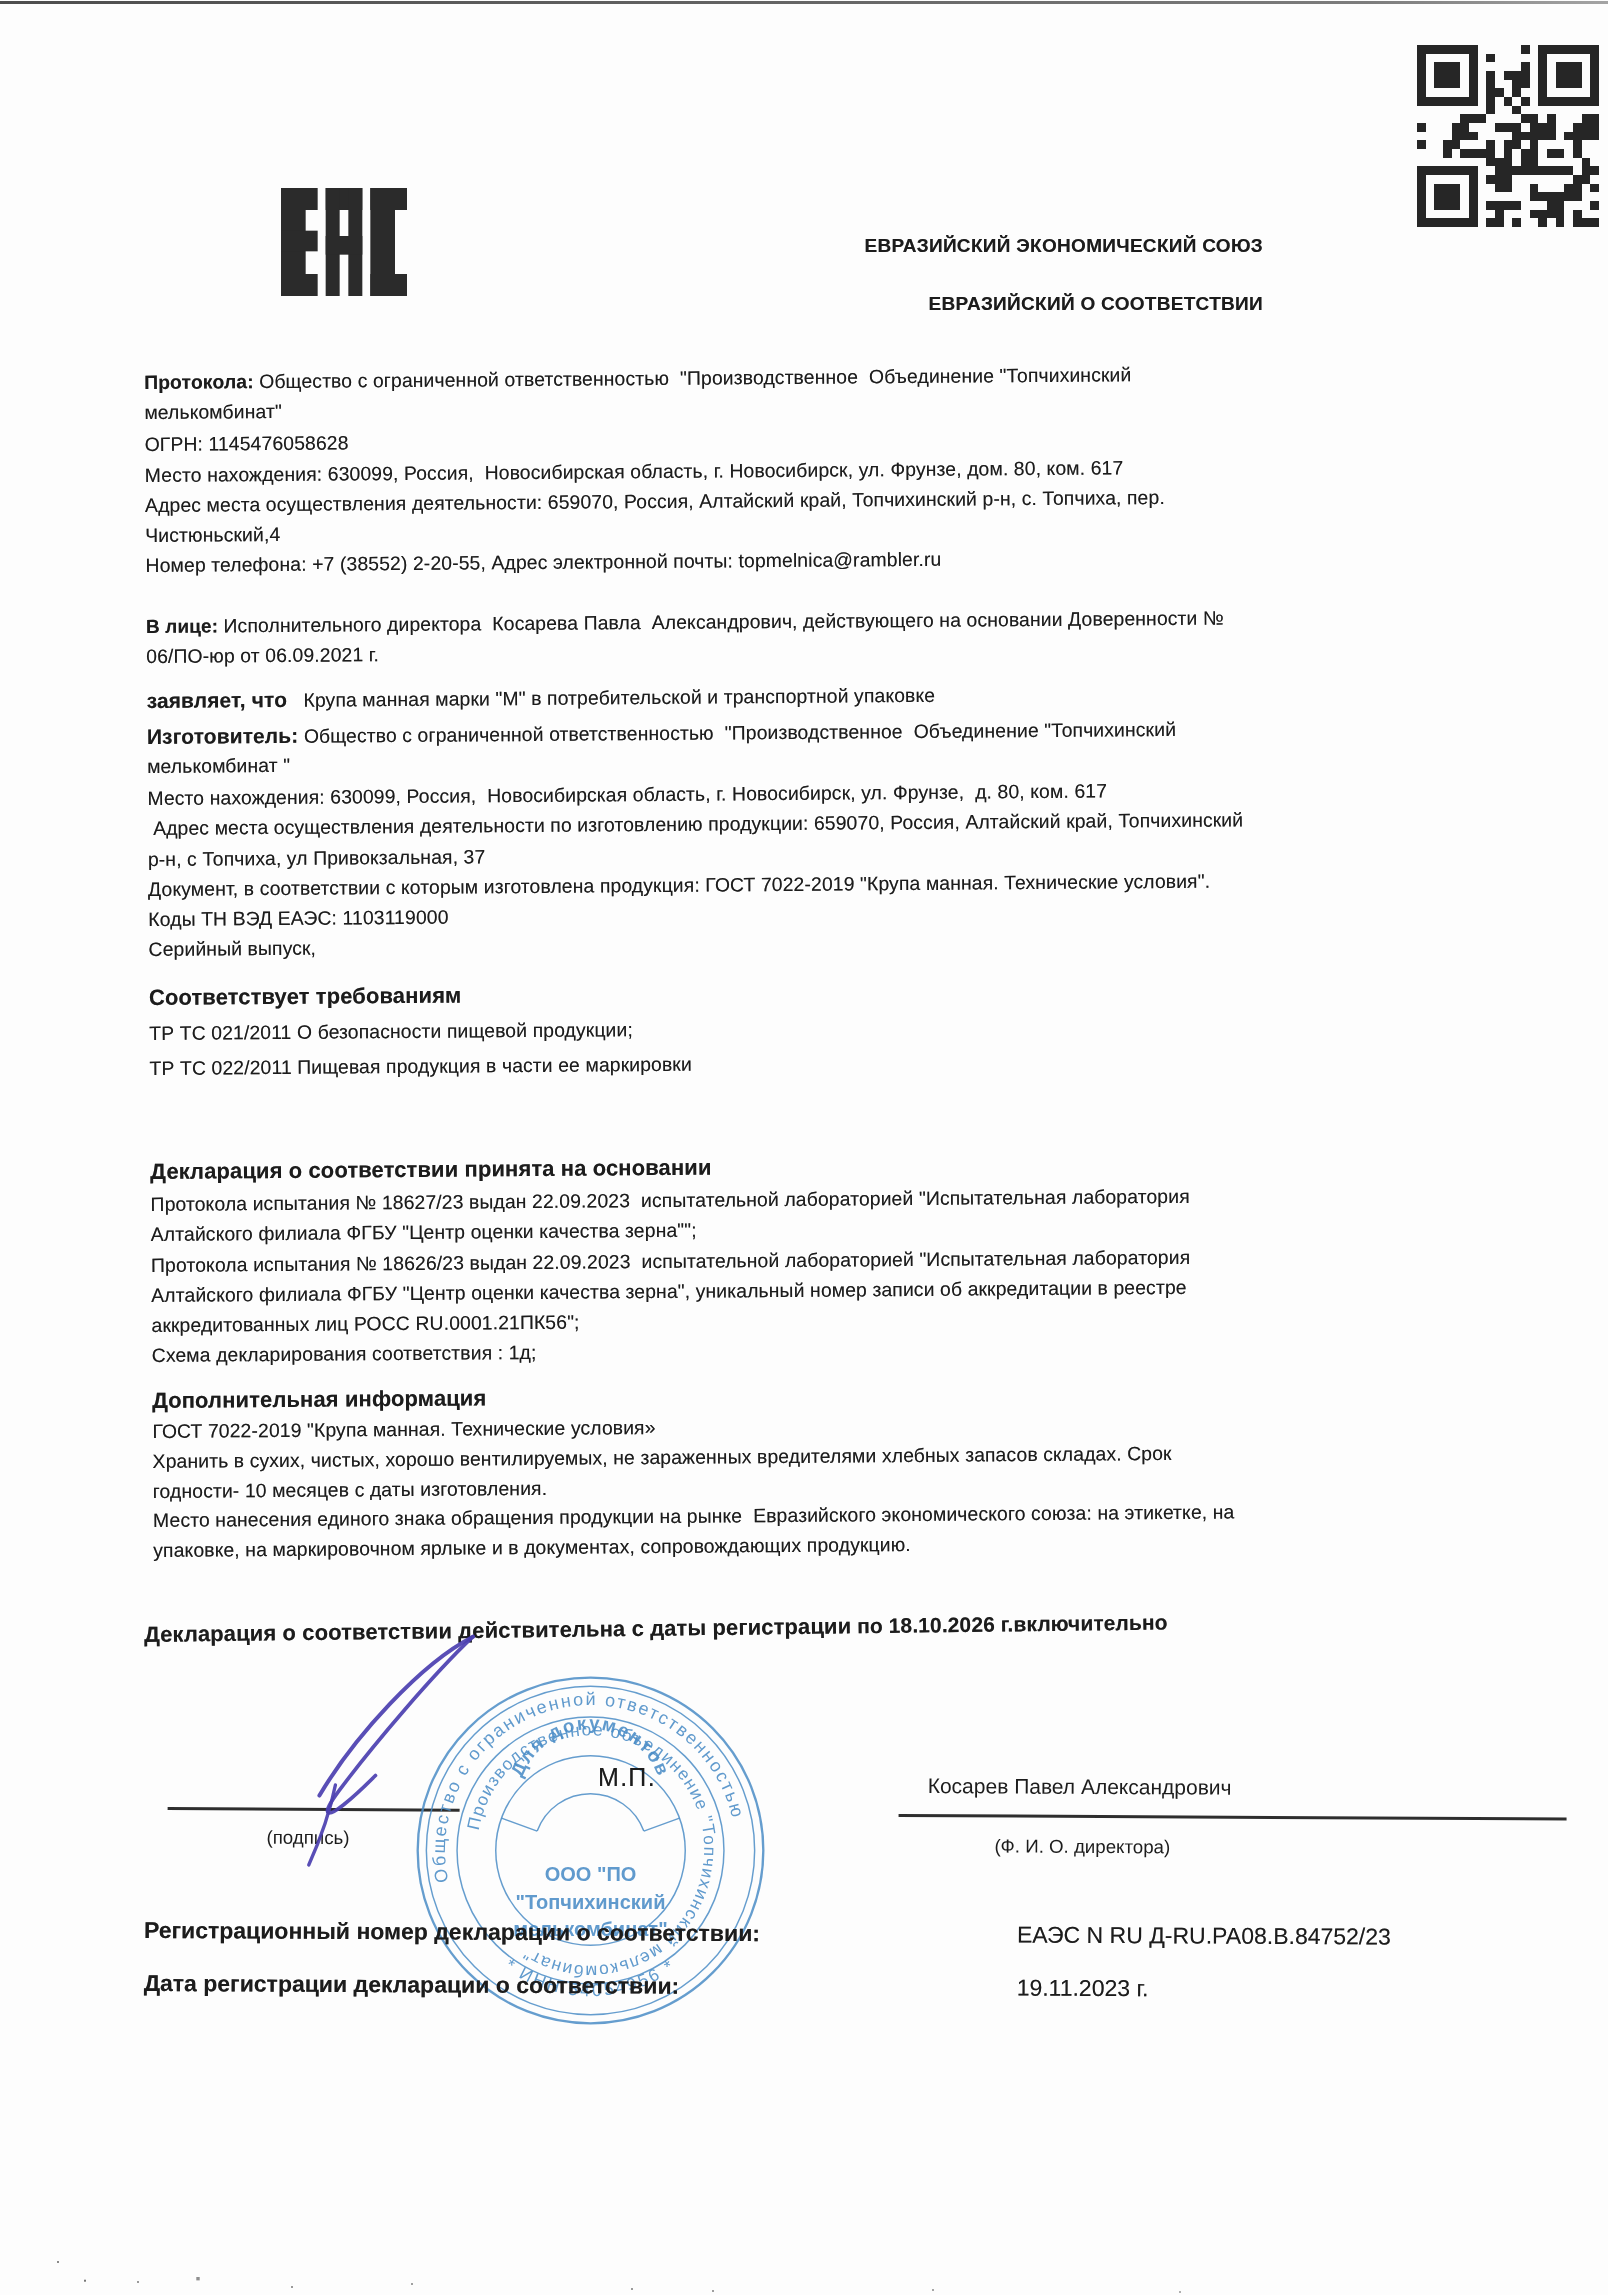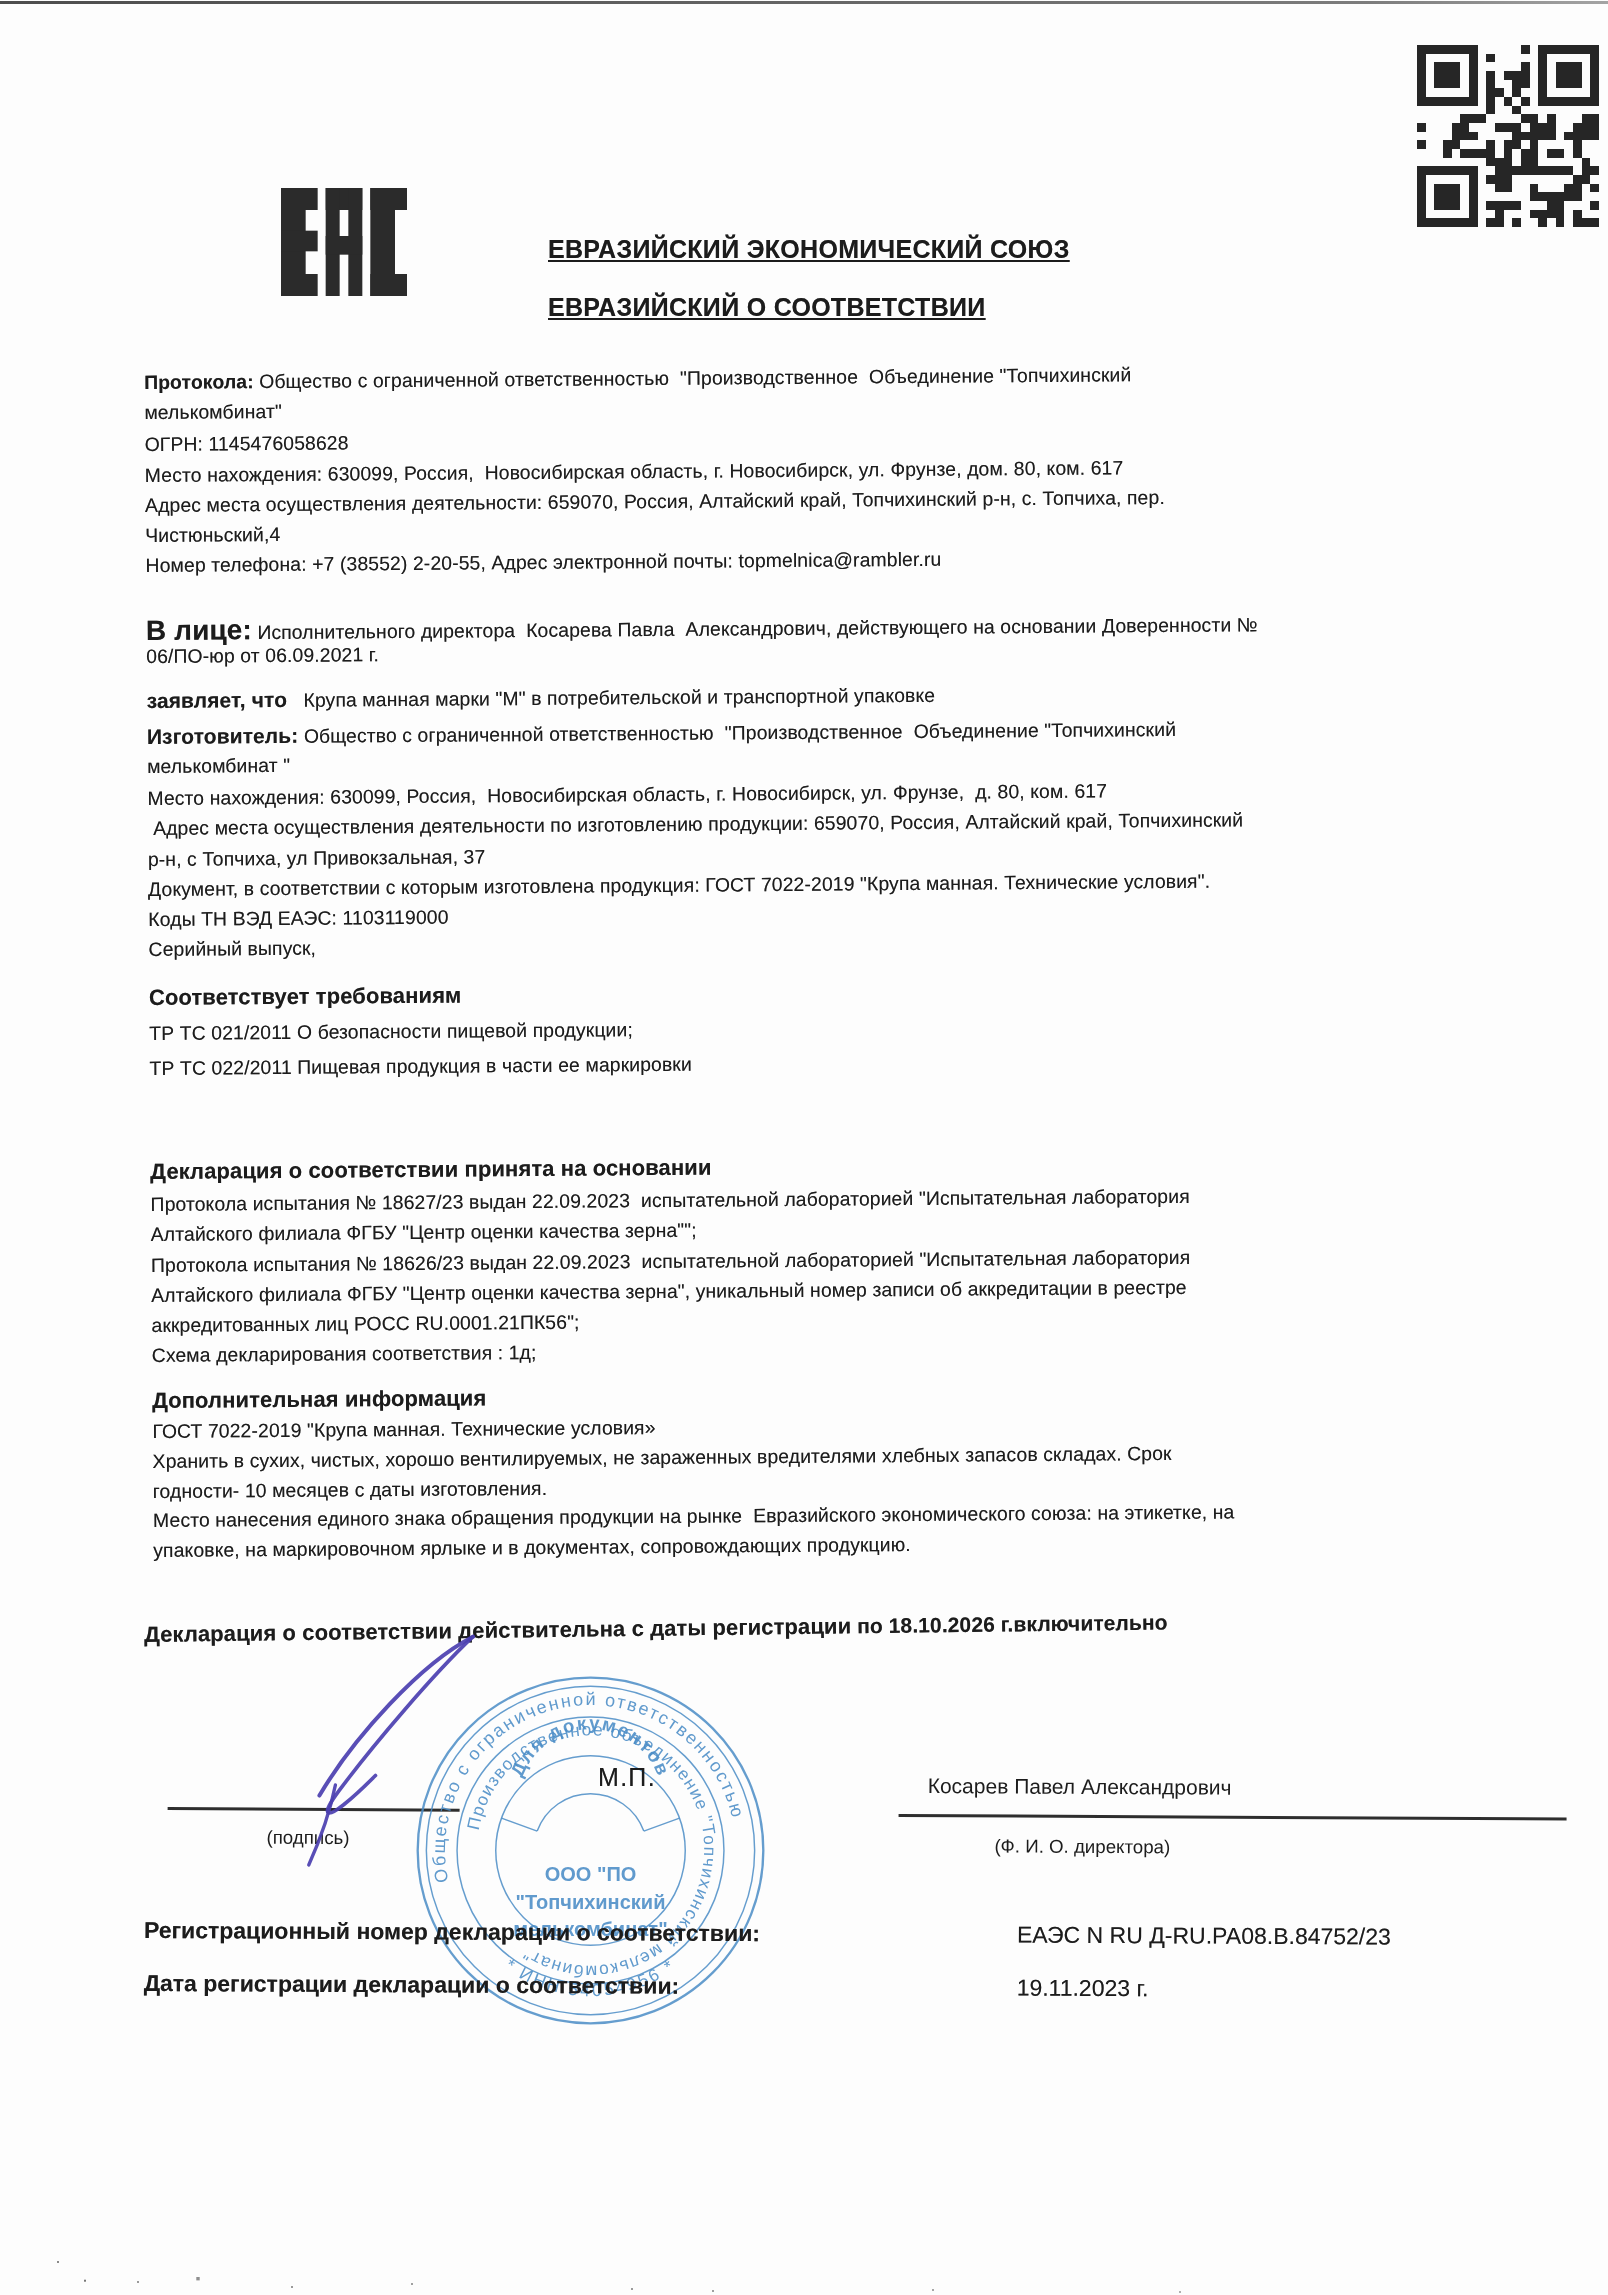--- a/index.html
+++ b/index.html
@@ -8,22 +8,22 @@
     background:#fdfdfd;
     font-family:"Liberation Sans",sans-serif;
     color:#1c1c1c;
   }
   .scan-top{position:absolute;left:0;top:1.3px;width:100%;height:2.7px;
     background:linear-gradient(90deg,#3a3a3a 0%,#515151 45%,#6e6e6e 85%,#9a9a9a 100%);opacity:.9;}
   .ln{position:absolute;left:144px;font-size:19.4px;line-height:1.15;white-space:pre;
       letter-spacing:0.1px;text-shadow:0 0 0.4px rgba(45,45,45,.55);}
   .b{font-weight:bold;}
   .hdr{font-weight:bold;font-size:22px;}
-  .title{position:absolute;left:548px;width:715px;text-align:left;font-weight:bold;
-         font-size:25px;letter-spacing:0.3px;white-space:pre;text-shadow:0 0 0.5px rgba(40,40,40,.6);text-decoration:underline;}
+  .title{position:absolute;left:548px;width:715px;text-align:right;font-weight:bold;
+         font-size:19px;letter-spacing:0.3px;white-space:pre;text-shadow:0 0 0.5px rgba(40,40,40,.6);}
   .rot-body{position:absolute;inset:0;transform:rotate(-0.45deg);transform-origin:144px 371px;}
   .rot-validity{position:absolute;inset:0;transform:rotate(-0.7deg);transform-origin:144px 1630px;}
   .rot-bottom{position:absolute;inset:0;transform:rotate(0.3deg);transform-origin:144px 1923px;}
   .sigline{position:absolute;height:2.7px;background:#2e2e2e;}
   .mp{position:absolute;left:598px;top:1763px;font-size:25px;font-weight:normal;letter-spacing:1.3px;
       text-shadow:0 0 0.5px rgba(30,30,30,.6);}
   .fio-name{position:absolute;left:927px;top:1770px;font-size:21px;white-space:pre;}
   .cap{position:absolute;font-size:18.7px;white-space:pre;}
   .reg-label{position:absolute;left:144px;font-size:23px;font-weight:bold;white-space:pre;
              text-shadow:0 0 0.5px rgba(30,30,30,.55);}
@@ -289,21 +289,21 @@
 
 <div class="rot-body">
   <div class="ln" style="top:371px"><span class="b">Протокола:</span><span> Общество с ограниченной ответственностью  "Производственное  Объединение "Топчихинский</span></div>
   <div class="ln" style="top:401px">мелькомбинат"</div>
   <div class="ln" style="top:433px">ОГРН: 1145476058628</div>
   <div class="ln" style="top:464px">Место нахождения: 630099, Россия,  Новосибирская область, г. Новосибирск, ул. Фрунзе, дом. 80, ком. 617</div>
   <div class="ln" style="top:494px">Адрес места осуществления деятельности: 659070, Россия, Алтайский край, Топчихинский р-н, с. Топчиха, пер.</div>
   <div class="ln" style="top:524px">Чистюньский,4</div>
   <div class="ln" style="top:554px">Номер телефона: +7 (38552) 2-20-55, Адрес электронной почты: topmelnica@rambler.ru</div>
 
-  <div class="ln" style="top:615px"><span class="b" style="font-size:28px">В лице:</span><span> Исполнительного директора  Косарева Павла  Александрович, действующего на основании Доверенности №</span></div>
+  <div class="ln" style="top:615px"><span class="b" style="font-size:19px">В лице:</span><span> Исполнительного директора  Косарева Павла  Александрович, действующего на основании Доверенности №</span></div>
   <div class="ln" style="top:645px">06/ПО-юр от 06.09.2021 г.</div>
 
   <div class="ln" style="top:689px"><span class="b" style="font-size:21px">заявляет, что</span><span>   Крупа манная марки "М" в потребительской и транспортной упаковке</span></div>
 
   <div class="ln" style="top:725px"><span class="b" style="font-size:21px">Изготовитель:</span><span> Общество с ограниченной ответственностью  "Производственное  Объединение "Топчихинский</span></div>
   <div class="ln" style="top:755px">мелькомбинат "</div>
   <div class="ln" style="top:787px">Место нахождения: 630099, Россия,  Новосибирская область, г. Новосибирск, ул. Фрунзе,  д. 80, ком. 617</div>
   <div class="ln" style="top:817px"> Адрес места осуществления деятельности по изготовлению продукции: 659070, Россия, Алтайский край, Топчихинский</div>
   <div class="ln" style="top:848px">р-н, с Топчиха, ул Привокзальная, 37</div>
   <div class="ln" style="top:878px">Документ, в соответствии с которым изготовлена продукция: ГОСТ 7022-2019 "Крупа манная. Технические условия".</div>

